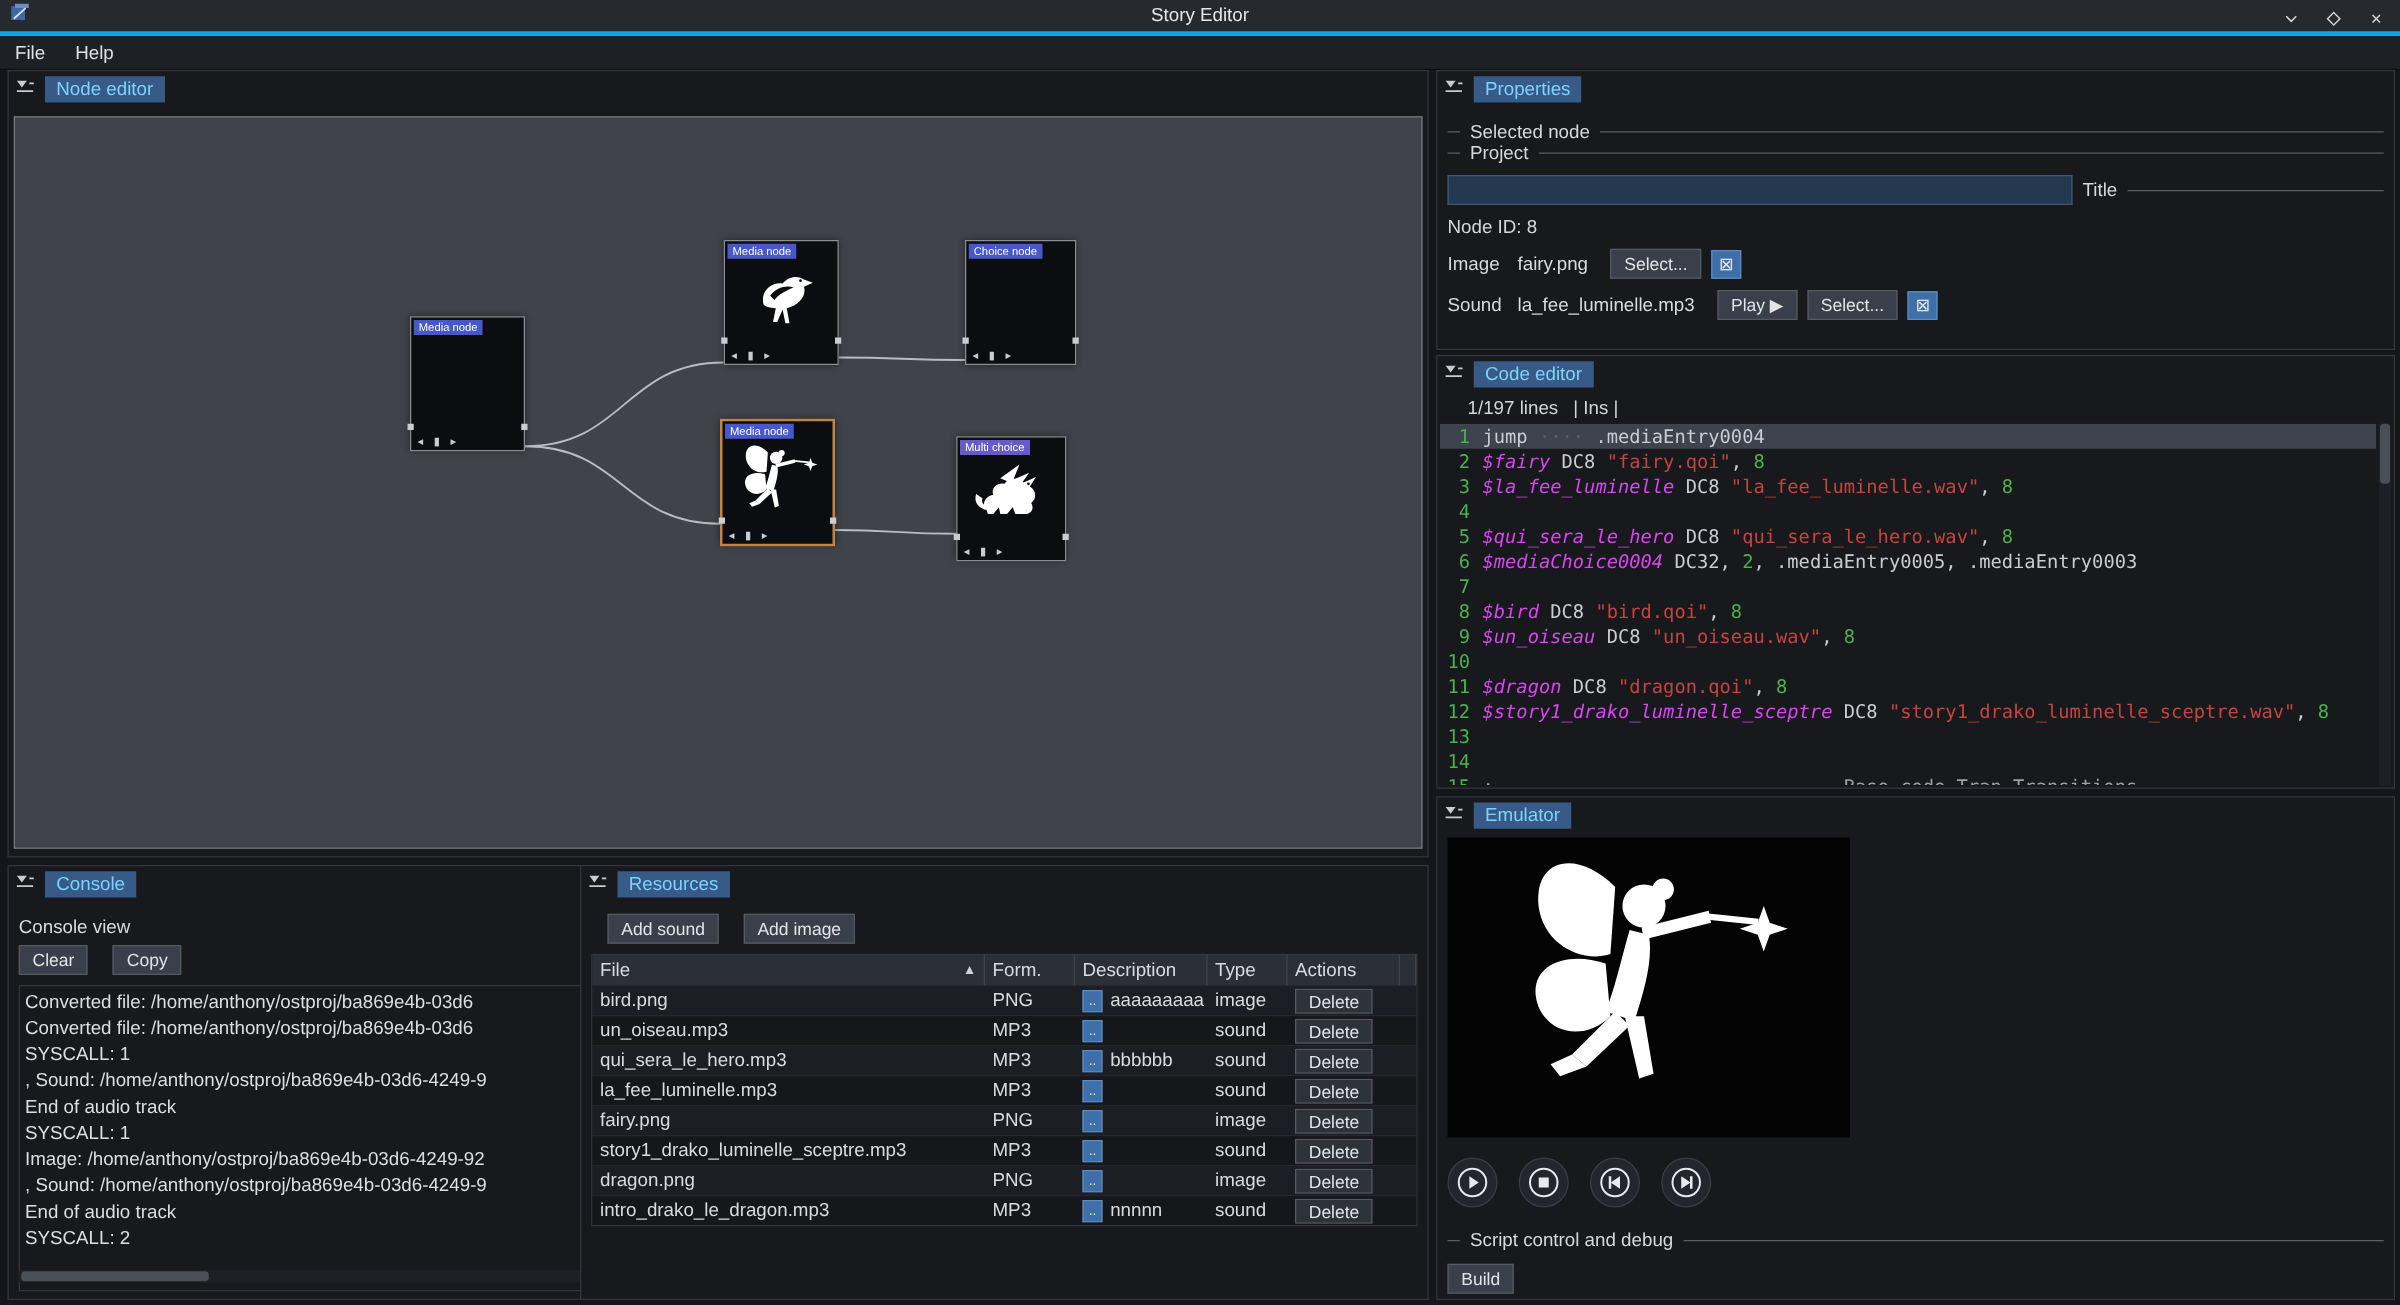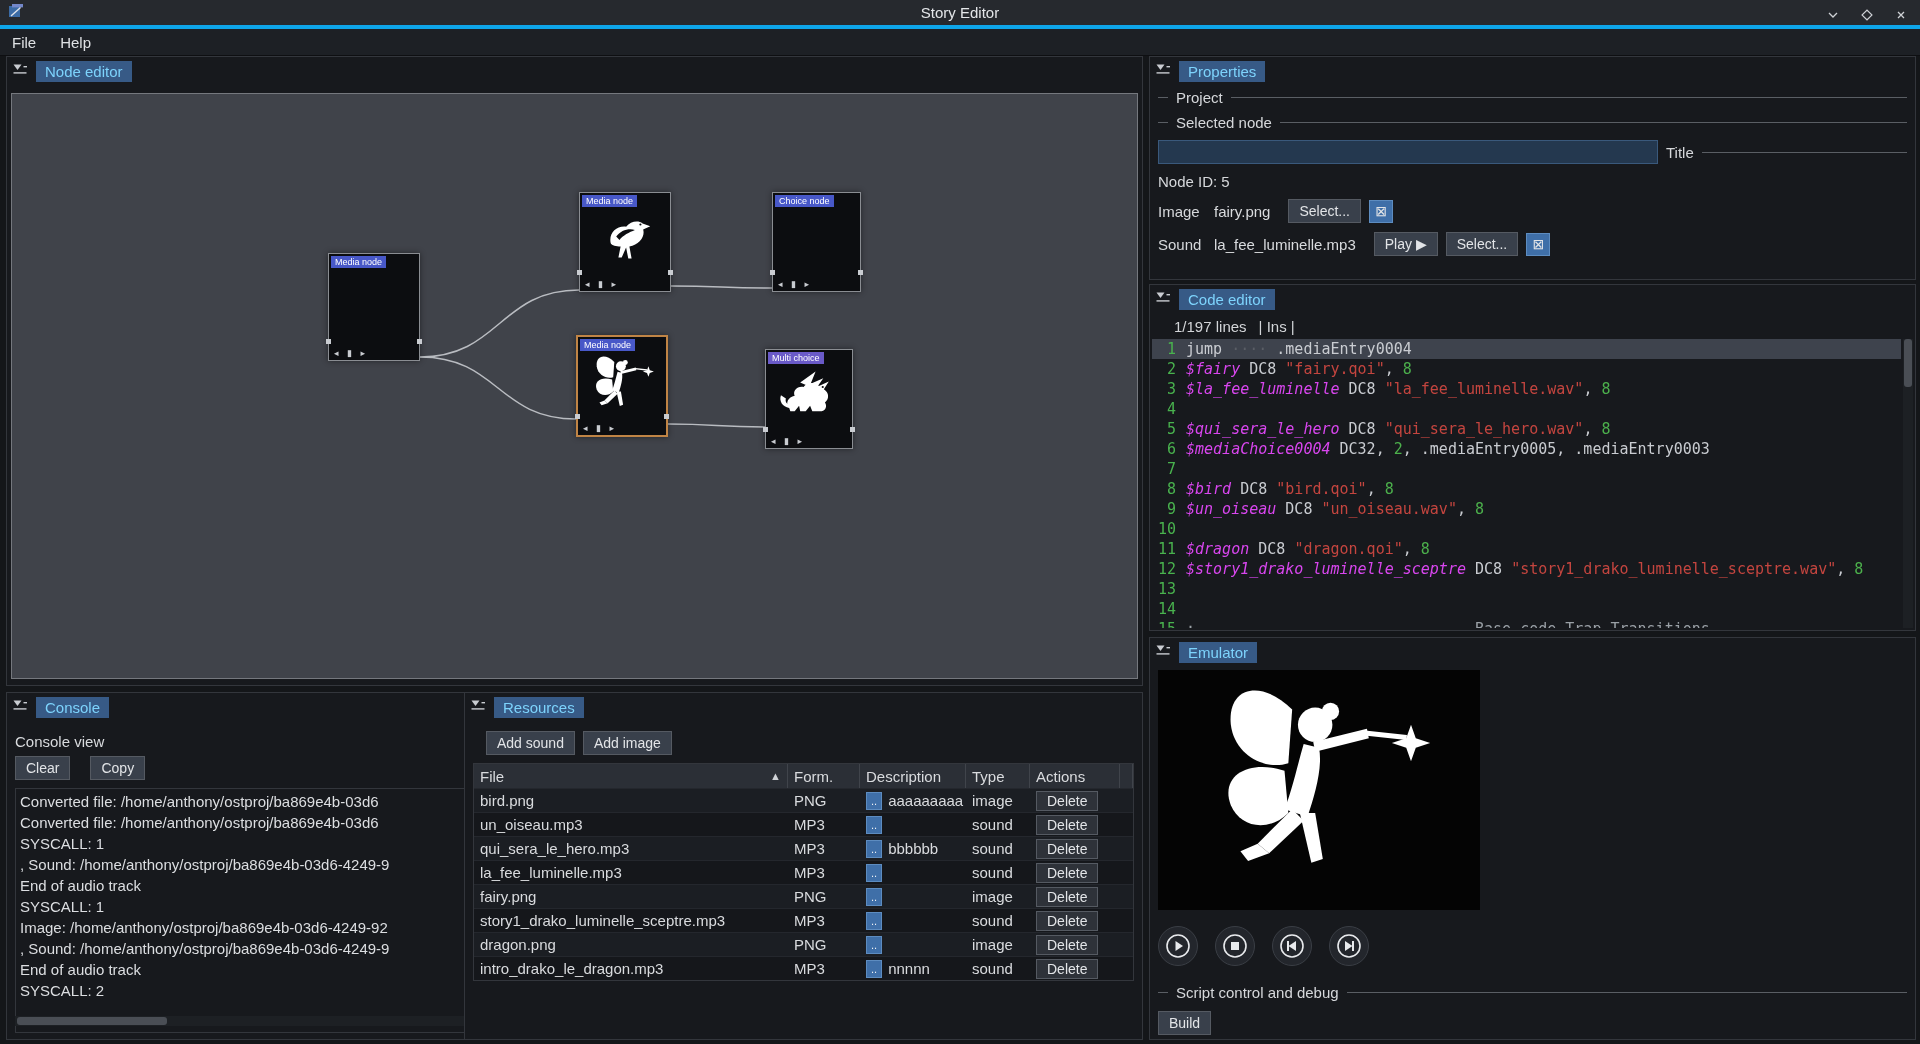--- a/index.html
+++ b/index.html
@@ -58,21 +58,21 @@
   .console-btns { display:flex; gap:20px; }
   .logbox { position:relative; flex:1; margin-top:8px; border:1px solid #33363c; overflow:hidden; padding:2px 6px 14px 4px; }
   .log-line { font-size:15px; line-height:21px; color:#dcdee1; white-space:nowrap; }
   .vtrack { position:absolute; right:1px; top:1px; bottom:13px; width:10px; background:#1d2024; }
   .vthumb { position:absolute; left:1px; width:8px; background:#4a4e55; border-radius:3px; }
   .htrack { position:absolute; left:1px; right:13px; bottom:1px; height:10px; background:#1d2024; }
   .hthumb { position:absolute; top:1px; height:8px; background:#4a4e55; border-radius:3px; }
 
   
   .res-body { position:absolute; left:8px; right:8px; top:34px; bottom:6px; }
-  .res-btns { display:flex; gap:8px; margin:4px 0 8px 0;padding-left:13px; }
+  .res-btns { display:flex; gap:20px; margin:4px 0 8px 0;padding-left:13px; }
   .rtable { border:1px solid #33363c; }
   .trow { display:grid; grid-template-columns:314px 72px 106px 64px 90px 1fr; height:24px; align-items:center; }
   .trow.head { background:#2b2f36; color:#e6e8eb; font-size:15px; height:24px; }
   .trow.head .c { border-right:1px solid #40444b; height:100%; display:flex; align-items:center; }
   .rows .trow:nth-child(odd)  { background:#1b1e23; }
   .rows .trow:nth-child(even) { background:#15171b; }
   .rows .trow { border-top:1px solid #24272d; }
   .c { padding:0 6px; font-size:15px; color:#d9dbde; overflow:hidden; white-space:nowrap; display:flex; align-items:center; gap:6px; }
   .c.file.headcell { justify-content:space-between; }
   .sort { font-size:11px; color:#cfd2d6; }
@@ -252,33 +252,33 @@
   </div>
 
   <div class="panel" id="p-props">
     <div class="phead">
       <span><svg width="16" height="14">
             <use href="#sym-collapse"></use>
           </svg></span>
       <span class="pchip">Properties</span>
     </div>
     <div class="props-body">
+      <div class="legend" style="margin-top:8px">
+          <span>Selected node</span>
+        </div>
       <div class="legend">
           <span>Project</span>
-        </div>
-      <div class="legend" style="margin-top:8px">
-          <span>Selected node</span>
         </div>
       <div class="prow">
         <input class="title-input" type="text" value="" style="">
         <span>Title</span>
         <span class="hline"></span>
       </div>
       <div class="prow">
-        <span>Node ID: 5</span>
+        <span>Node ID: 8</span>
       </div>
       <div class="prow">
         <span style="width:48px">Image</span>
         <span class="pval" style="margin-right:10px">fairy.png</span>
         <button class="btn">Select...</button>
         <button class="btn blue xbtn">⊠</button>
       </div>
       <div class="prow">
         <span style="width:48px">Sound</span>
         <span class="pval" style="margin-right:10px">la_fee_luminelle.mp3</span>

